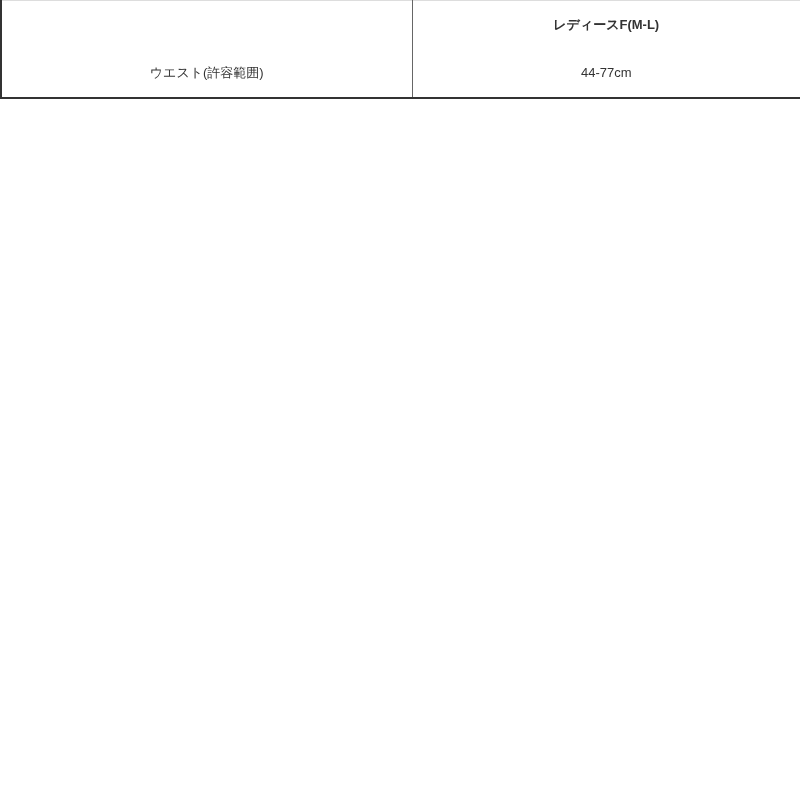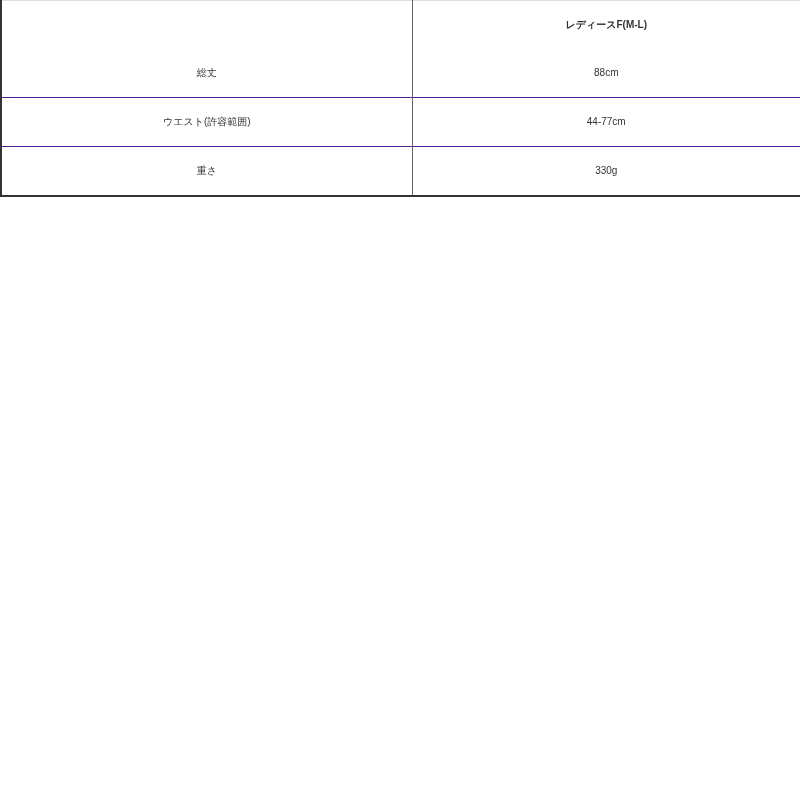--- a/index.html
+++ b/index.html
@@ -24,21 +24,21 @@
     border-bottom: 2px solid #333333;
     border-top: 1px solid #dddddd;
   }
   table.size-chart th,
   table.size-chart td {
     height: 48px;
     padding: 0 4px;
     text-align: center;
     vertical-align: middle;
     color: #333333;
-    font-size: 10px;
+    font-size: 13px;
     line-height: 1.2;
     background: #ffffff;
   }
   
   table.size-chart tr + tr th,
   table.size-chart tr + tr td {
     border-top: 1px solid #4c1d95;
   }
   
   table.size-chart .col-label {
@@ -62,25 +62,17 @@
     <col class="c-value">
   </colgroup>
   <thead>
     <tr>
       <th class="col-label"></th>
       <th class="col-value">レディースF(M-L)</th>
     </tr>
   </thead>
   <tbody>
     <tr>
-      <td class="col-label">総丈</td>
-      <td class="col-value">88cm</td>
-    </tr>
-    <tr>
       <td class="col-label">ウエスト(許容範囲)</td>
       <td class="col-value">44-77cm</td>
-    </tr>
-    <tr>
-      <td class="col-label">重さ</td>
-      <td class="col-value">330g</td>
     </tr>
   </tbody>
 </table>
 
 </body></html>

